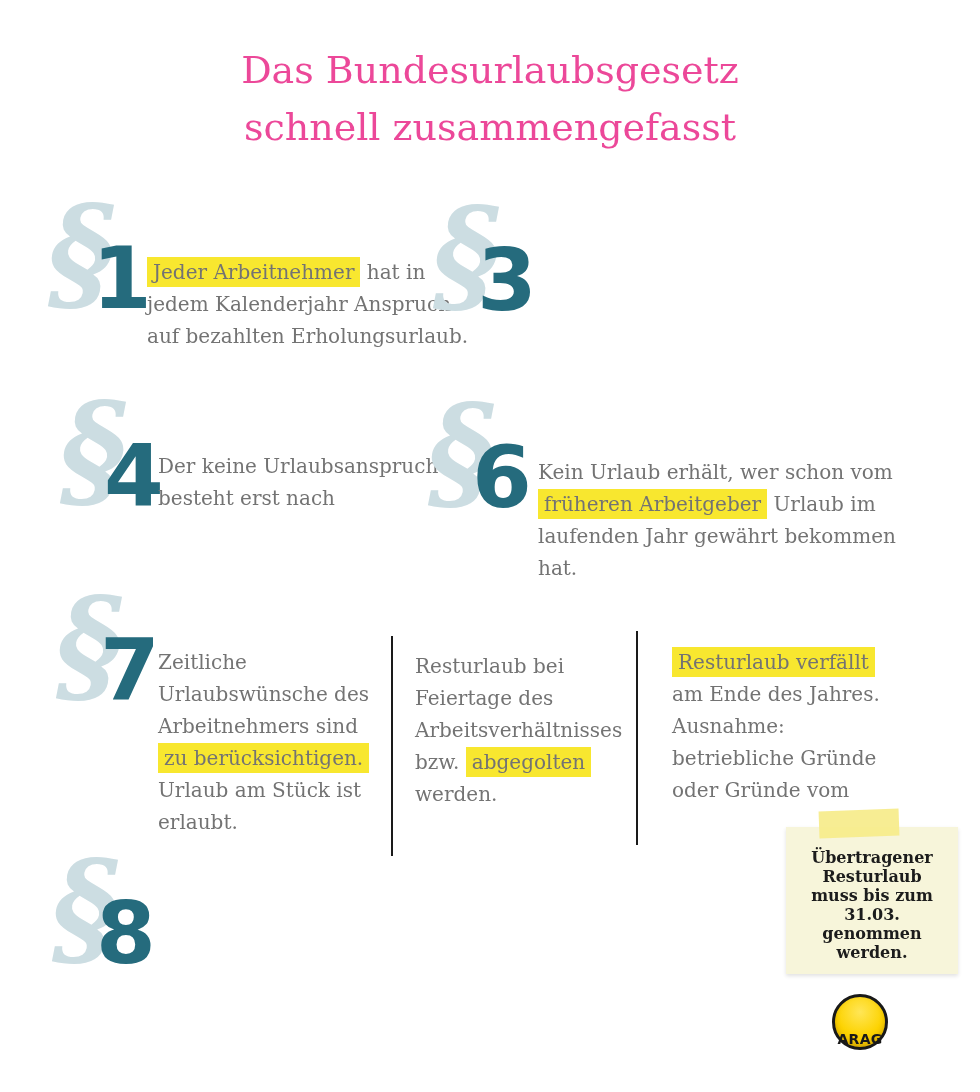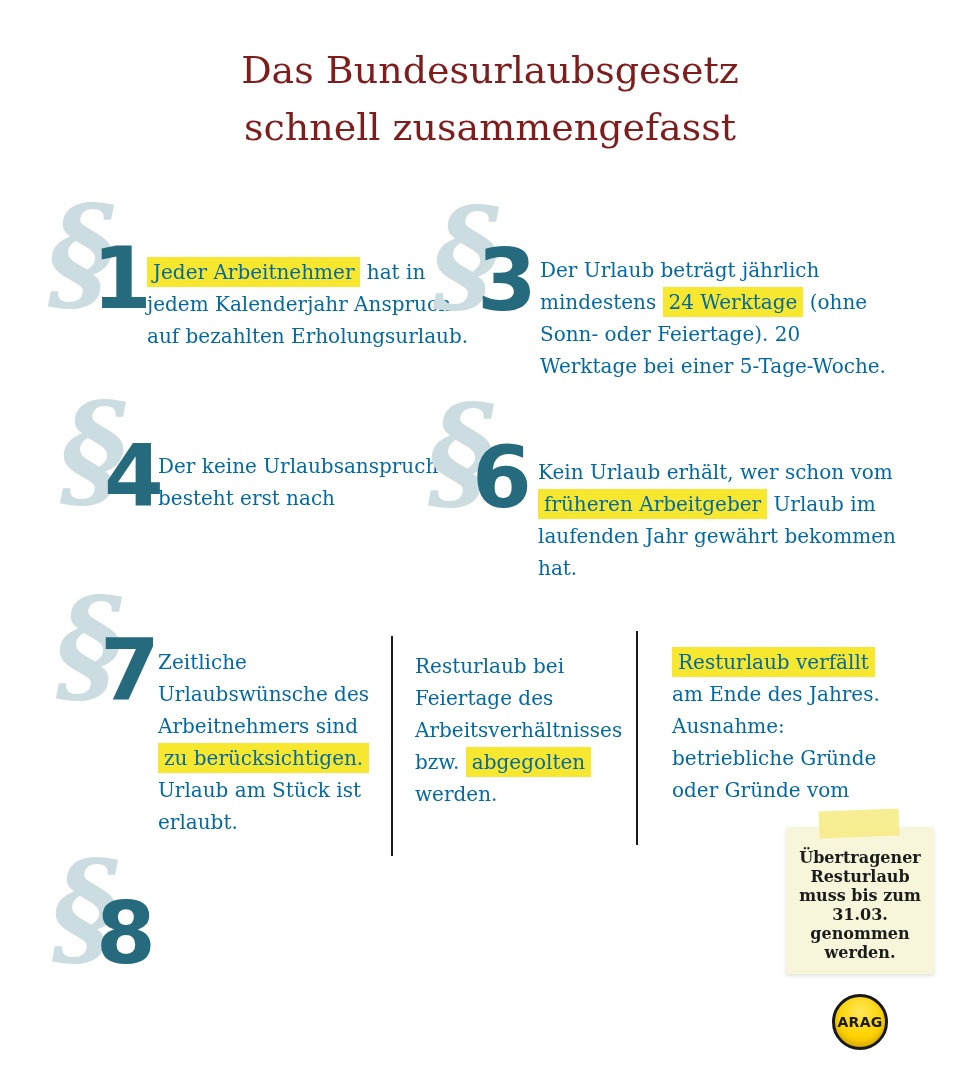--- a/index.html
+++ b/index.html
@@ -1,46 +1,46 @@
 <!DOCTYPE html>
 <html style="--teal: #256b7d; --pale-paragraph: #ccdde2; --highlight: #f8e72f; --note-bg: #f7f5da; --tape: #f6ec8a; --arag-yellow: #fdd301; --text: #1c1c1c;"><head>
 <meta charset="utf-8">
 <style>
   * { margin:0; padding:0; box-sizing:border-box; }
   html,body { background:#ffffff; }
   body { font-family:"DejaVu Serif", serif; }
   #canvas { position:relative; width:980px; height:1092px; background:#ffffff; overflow:hidden; margin:0 auto; }
 
   .title { position:absolute; left:0; top:42px; width:100%; text-align:center;
-           font-size:38px; line-height:57px; color:#7f1d1d; font-weight:normal; }
+           font-size:38px; line-height:57px; color:#ec4899; font-weight:normal; }
 
   .pmark { position:absolute; width:140px; height:160px; }
   .psym  { position:absolute; left:0; top:0; font-family:"DejaVu Serif", serif;
            font-style:italic; font-weight:bold; font-size:128px; line-height:118px;
            color:var(--pale-paragraph,#ccdde2); }
   .pnum  { position:absolute; left:44px; top:42px; font-family:"DejaVu Sans", sans-serif;
            font-weight:bold; font-size:86px; line-height:86px; color:var(--teal,#256b7d); }
 
-  .ptext { position:absolute; color:#0369a1; font-size:20px; line-height:32px; }
+  .ptext { position:absolute; color:#737373; font-size:20px; line-height:32px; }
   .pline { white-space:pre; }
   .hl    { background:var(--highlight,#f8e72f); padding:3px 6px; }
 
   .vdiv  { position:absolute; width:2px; background:#1a1a1a; }
 
-  .note  { position:absolute; left:786px; top:827px; width:148px; height:147px;
+  .note  { position:absolute; left:786px; top:827px; width:172px; height:147px;
            background:var(--note-bg,#f7f5da); box-shadow:0 2px 4px rgba(0,0,0,.12); }
   .note-text { padding-top:21px; font-weight:bold; font-size:16px; line-height:19px;
            text-align:center; color:#1c1c1c; }
   .note-text .pline { white-space:normal; }
   .tape  { position:absolute; left:819px; top:810px; width:80px; height:27px;
            background:var(--tape,rgba(246,236,138,.92)); opacity:.92; transform:rotate(-2deg); }
 
   .logo  { position:absolute; left:832px; top:994px; width:56px; height:56px; border-radius:50%;
            background:radial-gradient(circle at 50% 30%, #ffe657 0%, var(--arag-yellow,#fdd301) 55%, #edbc00 100%);
-           border:3px solid #191919; display:flex; align-items:center; justify-content:center;
+           border:3px solid #191919; display:flex; align-items:flex-end; justify-content:center;
            box-shadow:inset 0 -3px 5px rgba(120,80,0,.25); }
   .logo-text { font-family:"DejaVu Sans", sans-serif; font-weight:bold; font-size:14px;
            letter-spacing:.3px; color:#191919; }
 </style>
 </head>
 <body>
 
 <div id="canvas">
 
   <h1 class="title">
@@ -55,26 +55,20 @@
   <div class="ptext" style="left:147px;top:256px">
       <div class="pline"><span class="hl">Jeder Arbeitnehmer</span><span> hat in</span></div>
       <div class="pline"><span>jedem Kalenderjahr Anspruch</span></div>
       <div class="pline"><span>auf bezahlten Erholungsurlaub.</span></div>
     </div>
 
   <div class="pmark" style="left:433px;top:195px">
     <span class="psym">§</span>
     <span class="pnum">3</span>
   </div>
-  <div class="ptext" style="left:540px;top:254px">
-      <div class="pline"><span>Der Urlaub beträgt jährlich</span></div>
-      <div class="pline"><span>mindestens </span><span class="hl">24 Werktage</span><span> (ohne</span></div>
-      <div class="pline"><span>Sonn- oder Feiertage). 20</span></div>
-      <div class="pline"><span>Werktage bei einer 5-Tage-Woche.</span></div>
-    </div>
 
   <div class="pmark" style="left:60px;top:390px">
     <span class="psym">§</span>
     <span class="pnum">4</span>
   </div>
   <div class="ptext" style="left:158px;top:450px">
       <div class="pline"><span>Der keine Urlaubsanspruch</span></div>
       <div class="pline"><span>besteht erst nach</span></div>
     </div>
 

